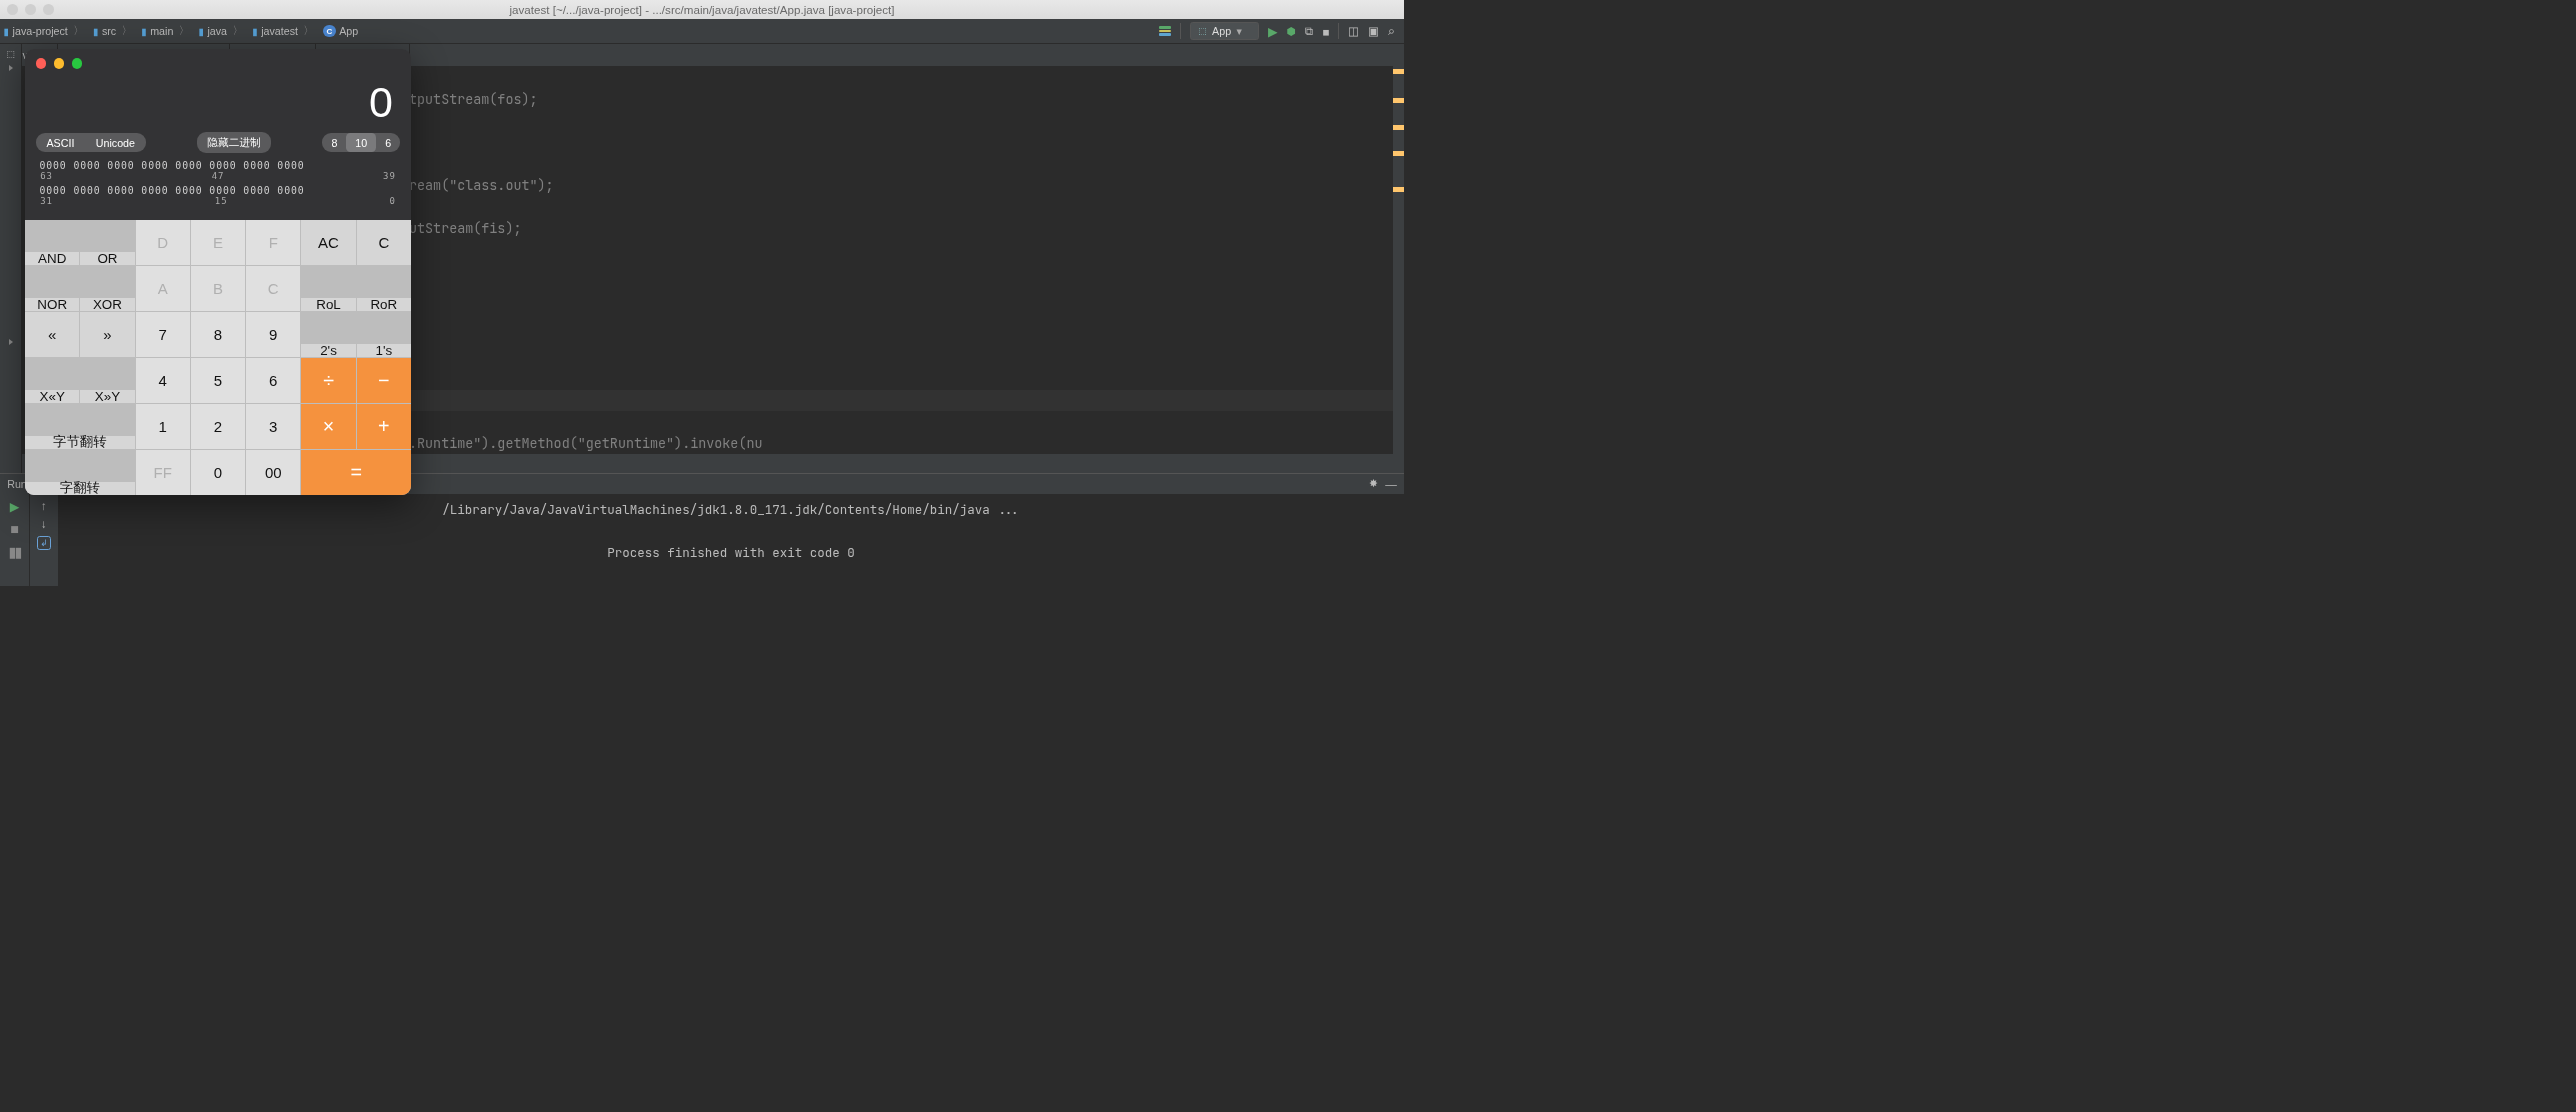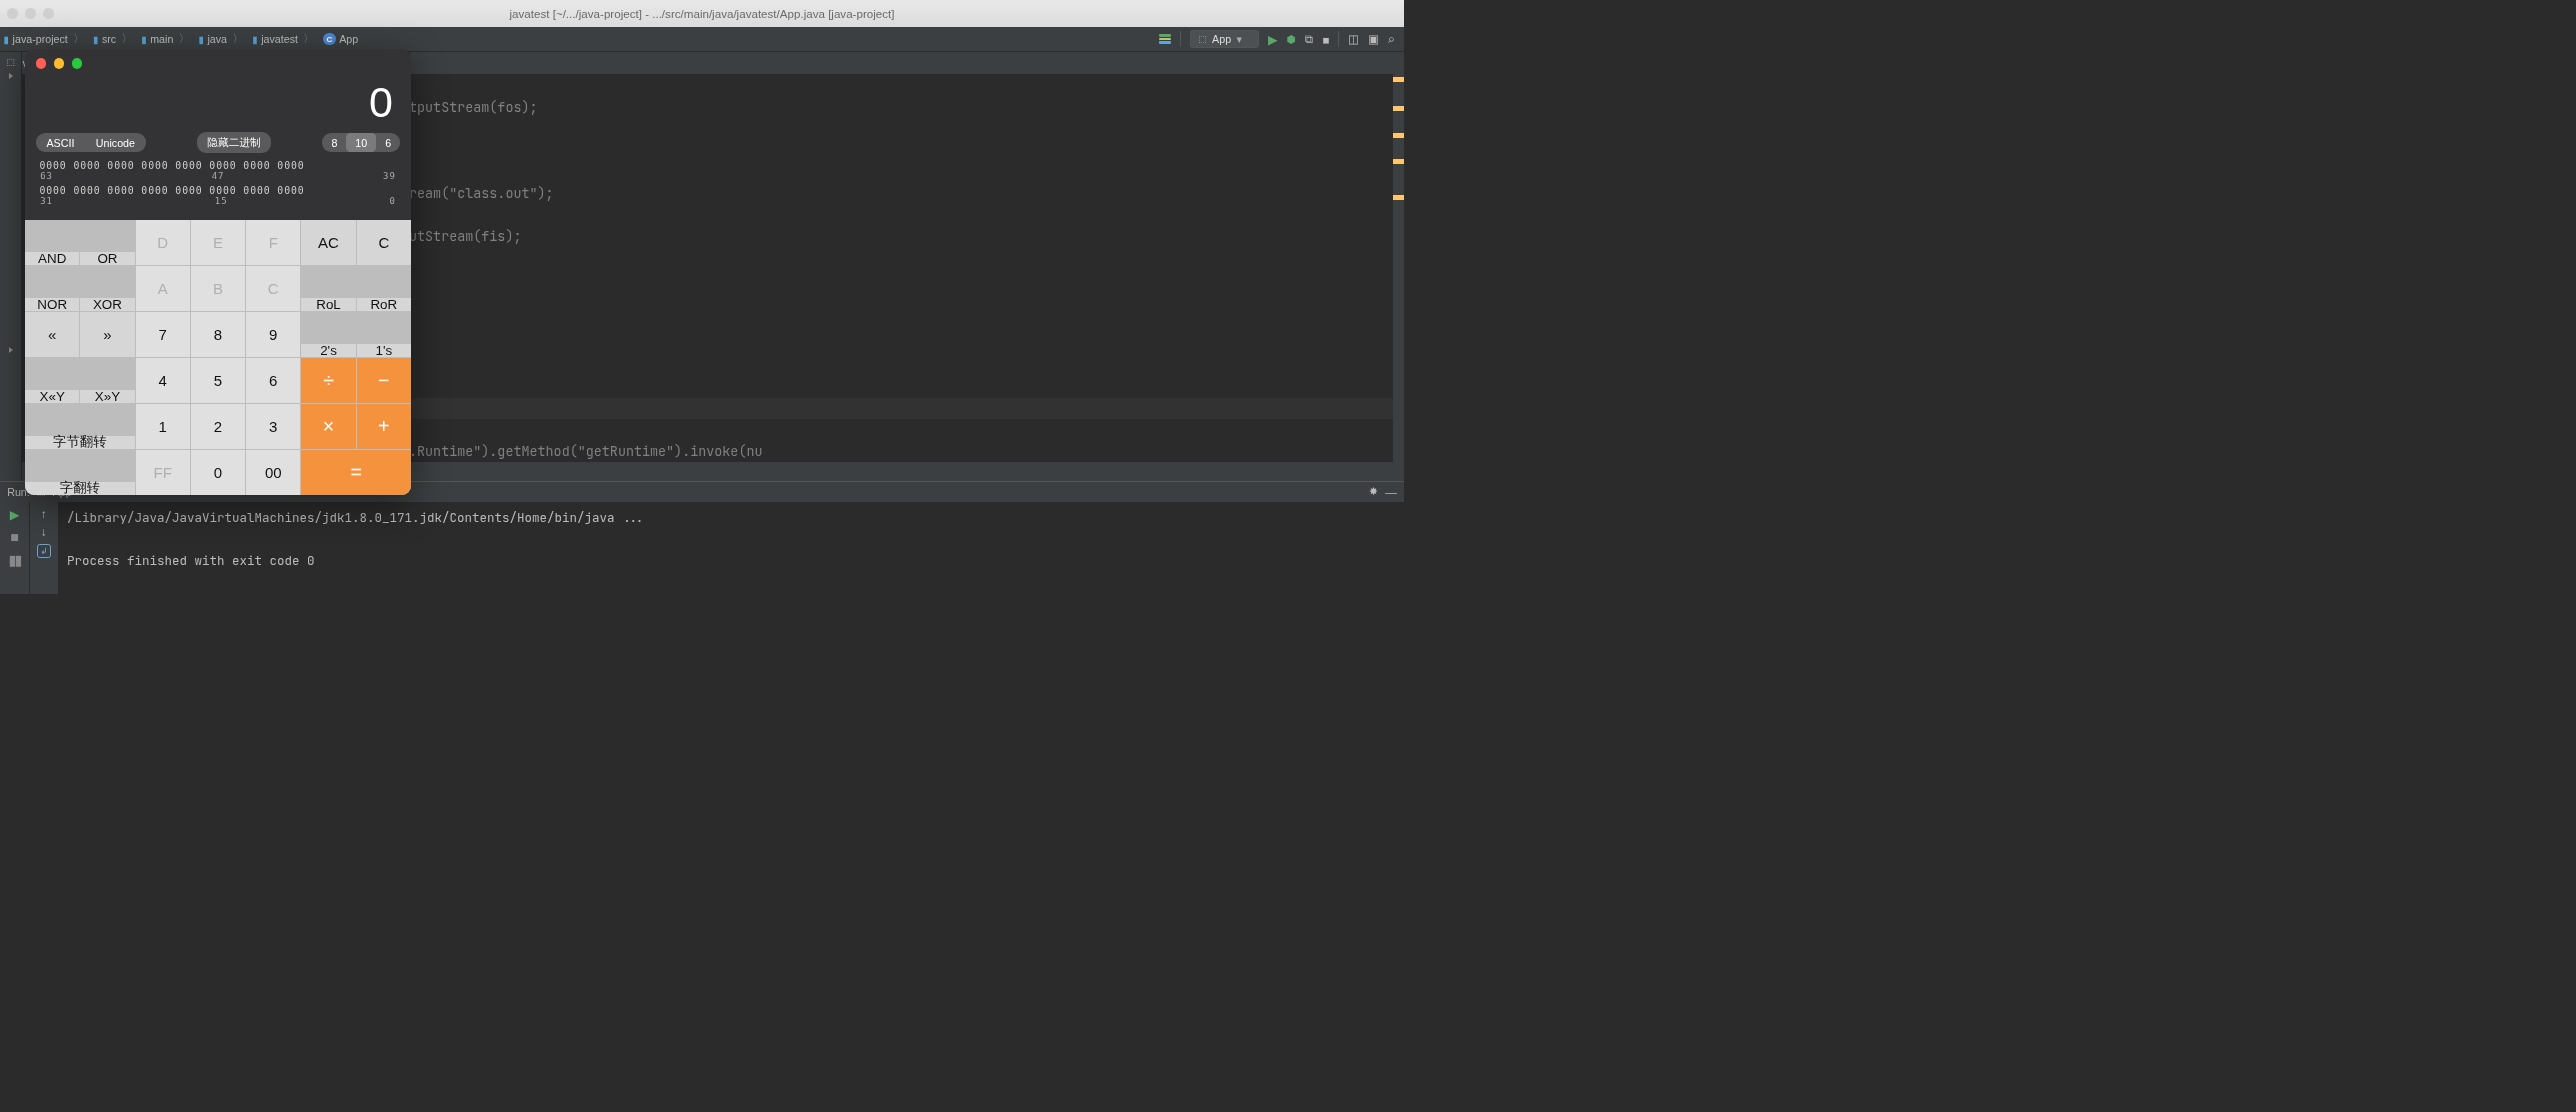--- a/index.html
+++ b/index.html
@@ -8,21 +8,21 @@
   background: #2b2b2b;
   color: #a9b7c6;
   width: 1404px;
   height: 606px;
   overflow: hidden;
   position: relative;
 }
 
 
 .mac-titlebar {
-  height: 27px;
+  height: 19px;
   background: linear-gradient(#e8e8e8,#dcdcdc);
   display: flex;
   align-items: center;
   justify-content: center;
   color: #6a6a6a;
   font-size: 11.6px;
   position: relative;
 }
 .mac-dots { position: absolute; left: 7.2px; display: flex; gap: 7.2px; }
 .dot { width: 10.7px; height: 10.7px; border-radius: 50%; background: #cfcfcf; }
@@ -142,21 +142,21 @@
 .run-header .right { display:flex; align-items:center; gap:7.2px;}
 .run-body { flex:1; display:flex;}
 .run-side {
   width:29px; background:#3c3f41; display:flex; flex-direction:column; align-items:center; gap:7.2px; padding-top:5.4px;
 }
 .run-side2 {
   width:29px; background:#3c3f41; display:flex; flex-direction:column; align-items:center; gap:5.4px; padding-top:5.4px; border-left:0.9px solid #2b2b2b;
 }
 .run-console {
   flex:1; font-family:"JetBrains Mono","Menlo",monospace; font-size:12.5px; color:#bbbbbb;
-  padding: 5.4px 9px; white-space:pre; line-height:21.5px;
+  padding: 5.4px 9px; white-space:pre; line-height:21.5px;text-align:center;
 }
 .play-green { color:#59a869; font-size:12.5px;}
 .grey-sq { color:#888; }
 .pause { color:#888; letter-spacing:-1.8px;}
 .wrap-ico { width:14.3px; height:14.3px; border:0.9px solid #6ba3d9; border-radius:2.7px; display:flex;align-items:center;justify-content:center; color:#6ba3d9; font-size:9px;}
 .gear { color:#bbb;}
 
 
 .calc {
   position: absolute;

